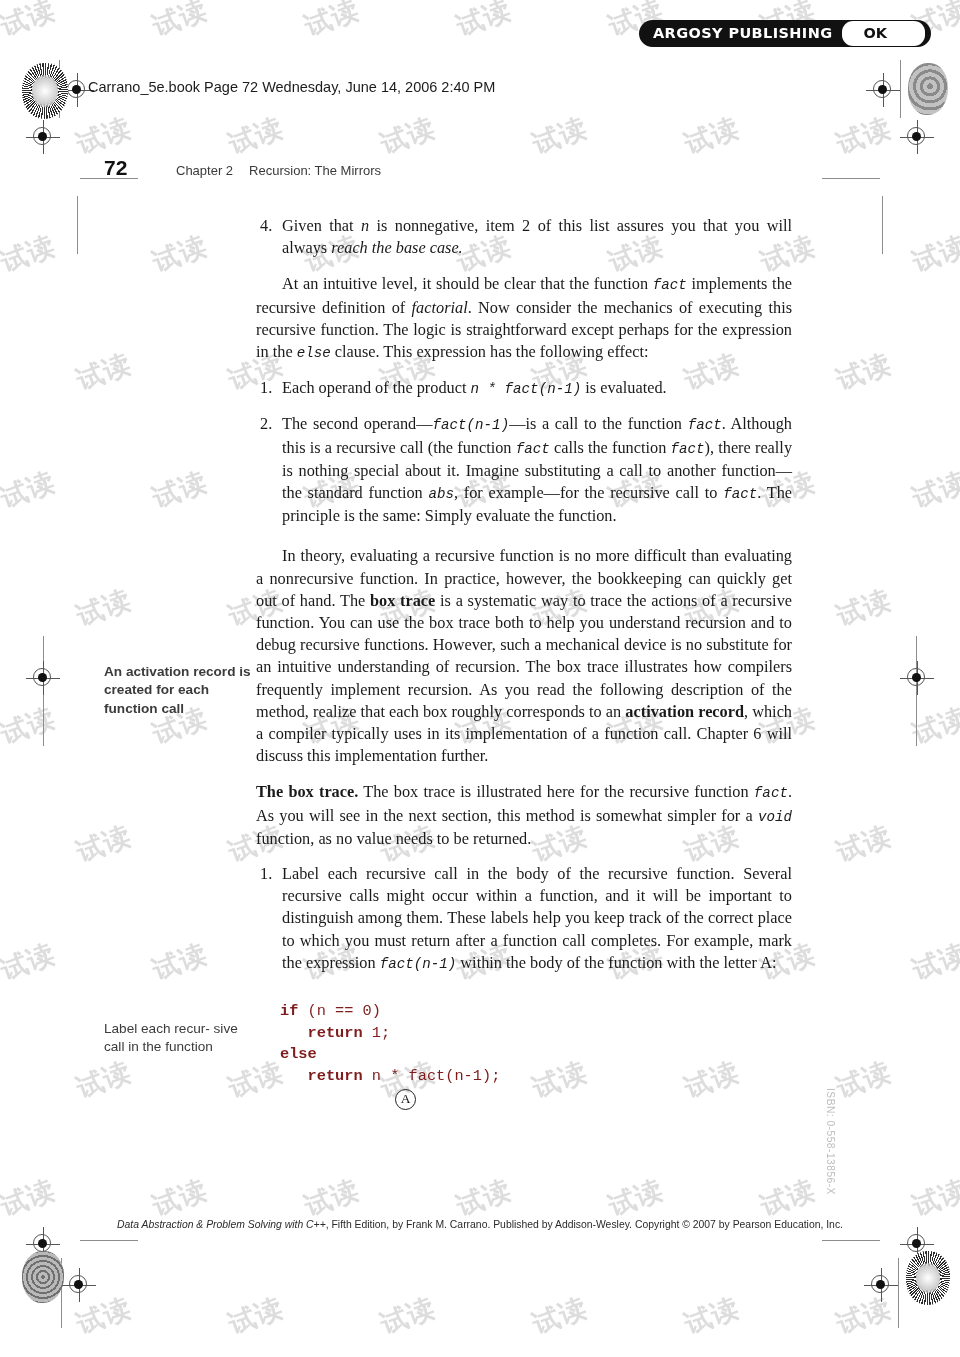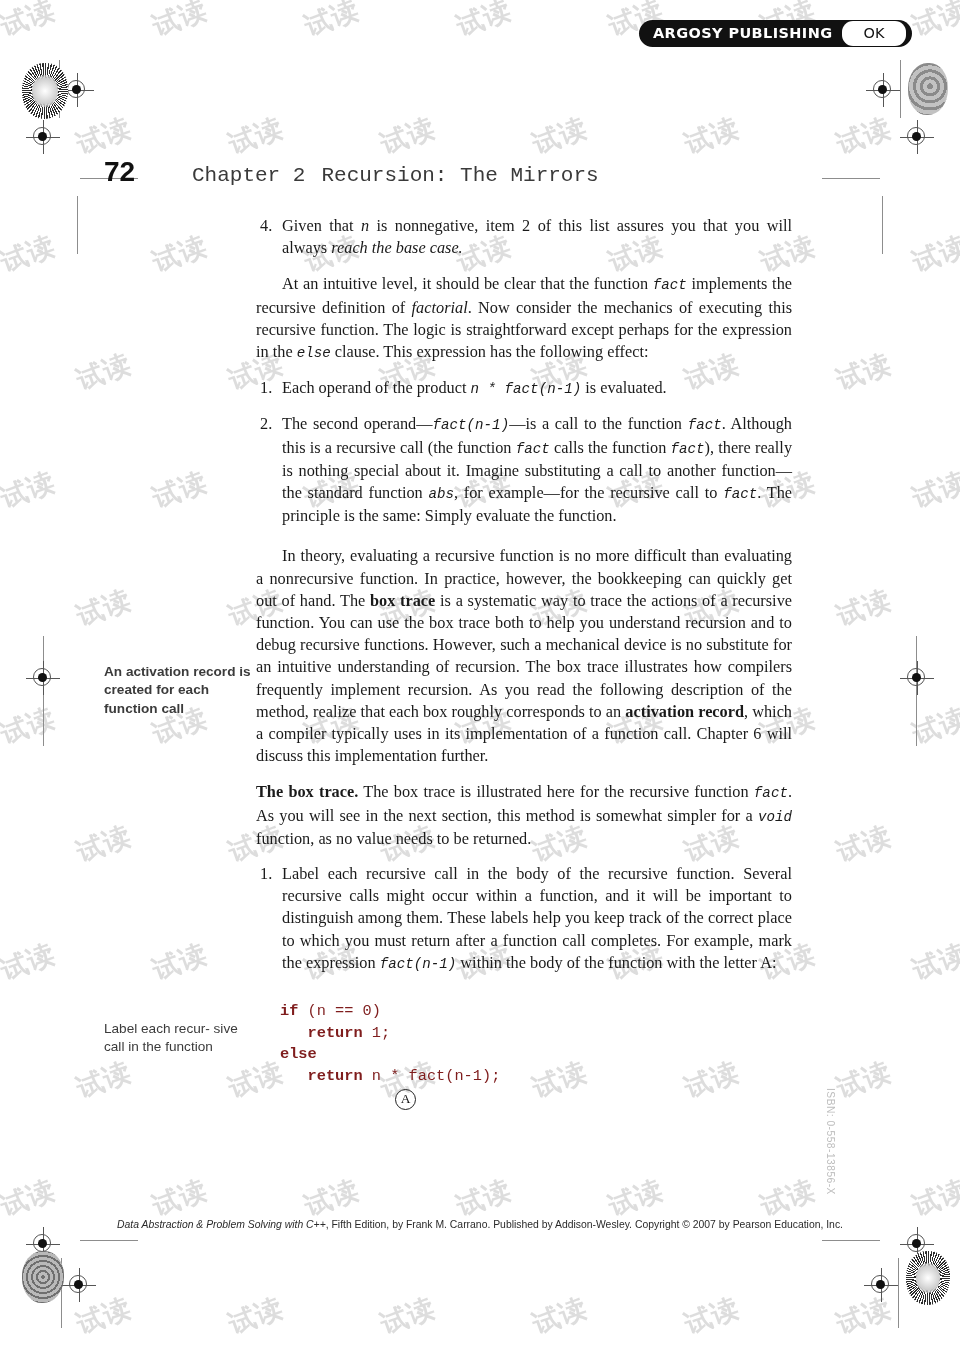--- a/index.html
+++ b/index.html
@@ -122,25 +122,25 @@
     font-weight: 700;
     font-size: 14.5px;
     letter-spacing: .4px;
     line-height: 1;
     padding-right: 9px;
   }
   #argosy-badge .okpill {
     background: #ffffff;
     color: #111111;
     font-family: "DejaVu Sans", sans-serif;
-    font-weight: 400;
+    font-weight: 700;
     font-size: 14.5px;
     line-height: 1;
     border-radius: 11px;
-    padding: 5px 22px 6px 22px;
+    padding: 5px 38px 6px 22px;
   }
 
   
   #fileinfo {
     position: absolute;
     left: 88px;
     top: 79px;
     font-family: "Liberation Sans", sans-serif;
     font-size: 14.5px;
     color: #1c1c1c;
@@ -153,29 +153,28 @@
     position: absolute;
     left: 104px;
     top: 156px;
     display: flex;
     align-items: baseline;
     z-index: 4;
   }
   #runhead .pageno {
     font-family: "Liberation Sans", sans-serif;
     font-weight: 700;
-    font-size: 28px;
+    font-size: 21px;
     color: #111;
     width: 72px;
   }
   #runhead .chap {
-    font-family: Liberation Mono, monospace;
-    font-size: 21px;
+    font-family: Liberation Sans, sans-serif;
+    font-size: 13px;
     color: #3a3a3a;
-    margin-left: 16px;
   }
   #runhead .chap .sep { display: inline-block; width: 16px; }
 
   
   #col {
     position: absolute;
     left: 256px;
     top: 202px;
     width: 536px;
     z-index: 4;
@@ -454,20 +453,21 @@
   <div class="rosette star" style="left:22px; top:63px; width:46px; height:56px;"></div>
   <div class="rosette smudge" style="left:908px; top:63px; width:40px; height:52px;"></div>
   <div class="rosette rings" style="left:22px; top:1251px; width:42px; height:52px;"></div>
   <div class="rosette star" style="left:906px; top:1251px; width:44px; height:54px;"></div>
 
   <div id="argosy-badge">
     <span class="brand">ARGOSY PUBLISHING</span>
     <span class="okpill">OK</span>
   </div>
 
+  <div id="fileinfo">Carrano_5e.book  Page 72  Wednesday, June 14, 2006  2:40 PM</div>
 
   <div id="runhead">
     <span class="pageno">72</span>
     <span class="chap"><span>Chapter 2</span><span class="sep"></span><span>Recursion: The Mirrors</span></span>
   </div>
 
   <div class="marginnote" id="note-activation">An activation record is created for each function call</div>
   <div class="marginnote" id="note-label"><span>Label each recur-
 sive call in the function</span></div>
 

